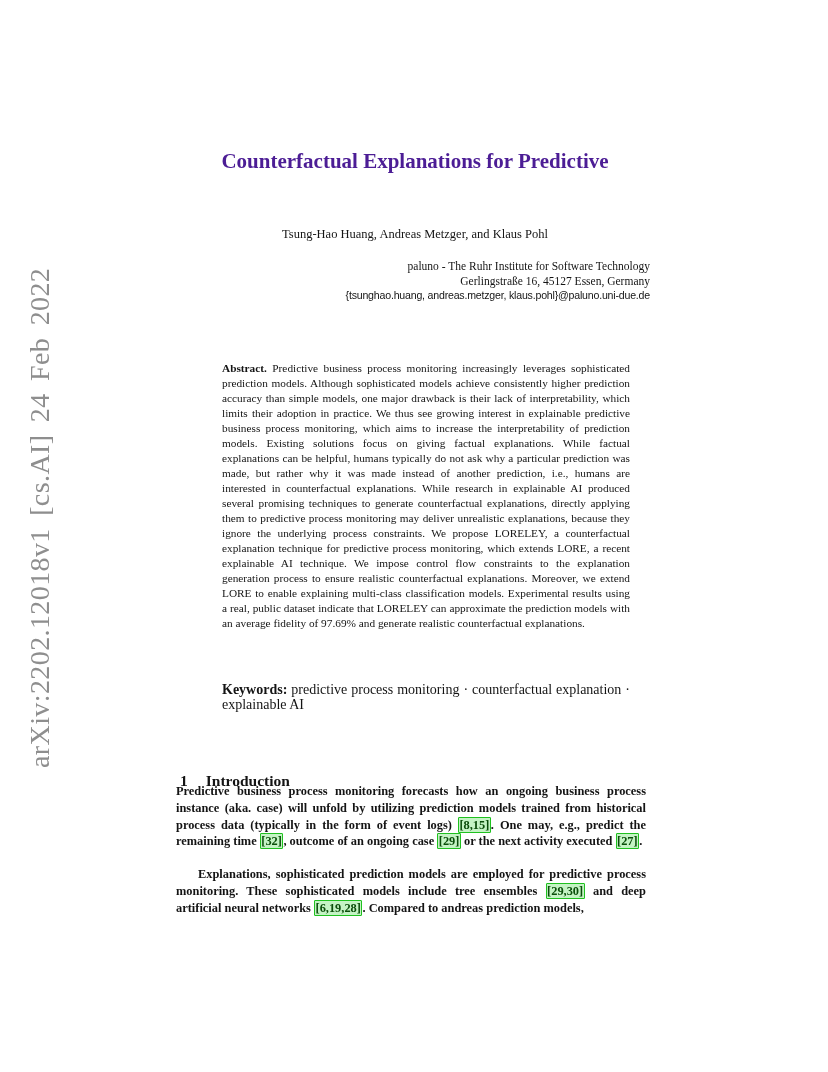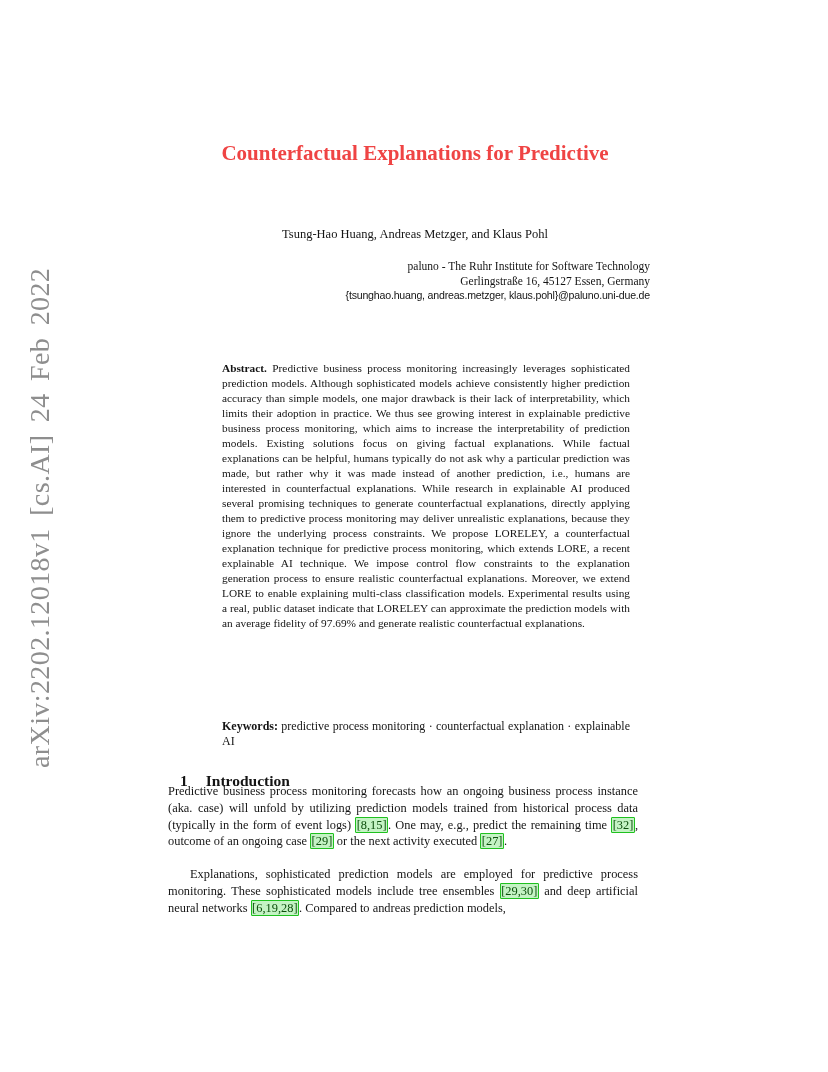--- a/index.html
+++ b/index.html
@@ -25,27 +25,27 @@
     font-family: "Liberation Serif", serif;
     font-size: 28px;
     letter-spacing: 0.4px;
     word-spacing: 5px;
     color: #8e8e8e;
     white-space: nowrap;
   }
   .title {
     position: absolute;
     left: 180px;
-    top: 140px;
+    top: 148px;
     width: 470px;
     text-align: center;
     font-weight: bold;
     font-size: 21px;
     line-height: 26px;
-    color: #ef4444;
+    color: #4c1d95;
   }
   .authors {
     position: absolute;
     left: 180px;
     top: 227px;
     width: 470px;
     text-align: center;
     font-size: 12.5px;
   }
   .affiliation {
@@ -73,44 +73,44 @@
     margin-top: 20px;
   }
   .abstract .label, .keywords .label {
     font-weight: bold;
   }
   .keywords {
     position: absolute;
     left: 222px;
     top: 682px;
     width: 408px;
-    font-size: 12px;
+    font-size: 14px;
     line-height: 15px;
     text-align: justify;
-    margin-top: 37px;
   }
   .section-heading {
     position: absolute;
     left: 180px;
     top: 772px;
     width: 470px;
     font-weight: bold;
     font-size: 15.5px;
   }
   .section-heading .sec-num {
     display: inline-block;
     margin-right: 18px;
   }
   .par {
     position: absolute;
-    left: 168px;
+    left: 176px;
     width: 470px;
     font-size: 12.4px;
     line-height: 16.6px;
     text-align: justify;
+    font-weight: bold;
   }
   .par-1 { top: 771px; }
   .par-2 { top: 854px; text-indent: 22px; }
   .cite {
     color: #0b4d0b;
     border: 1px solid #1fc11f;
     background: rgba(58, 215, 58, 0.30);
     border-radius: 1px;
     padding: 0 0.5px;
     text-decoration: none;

